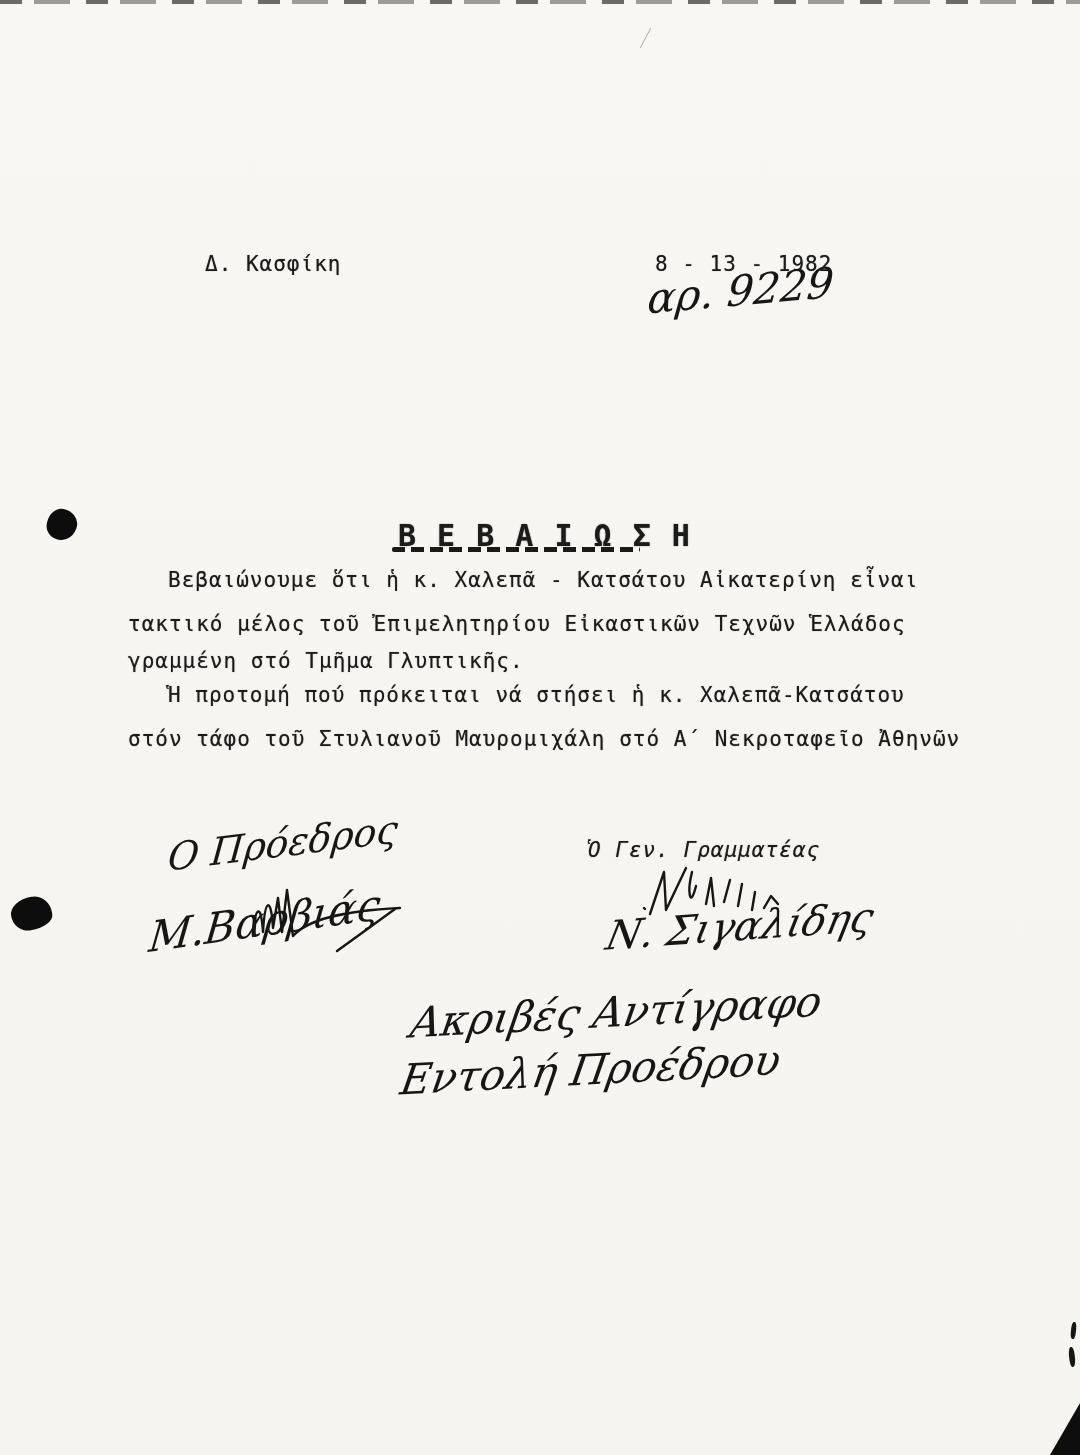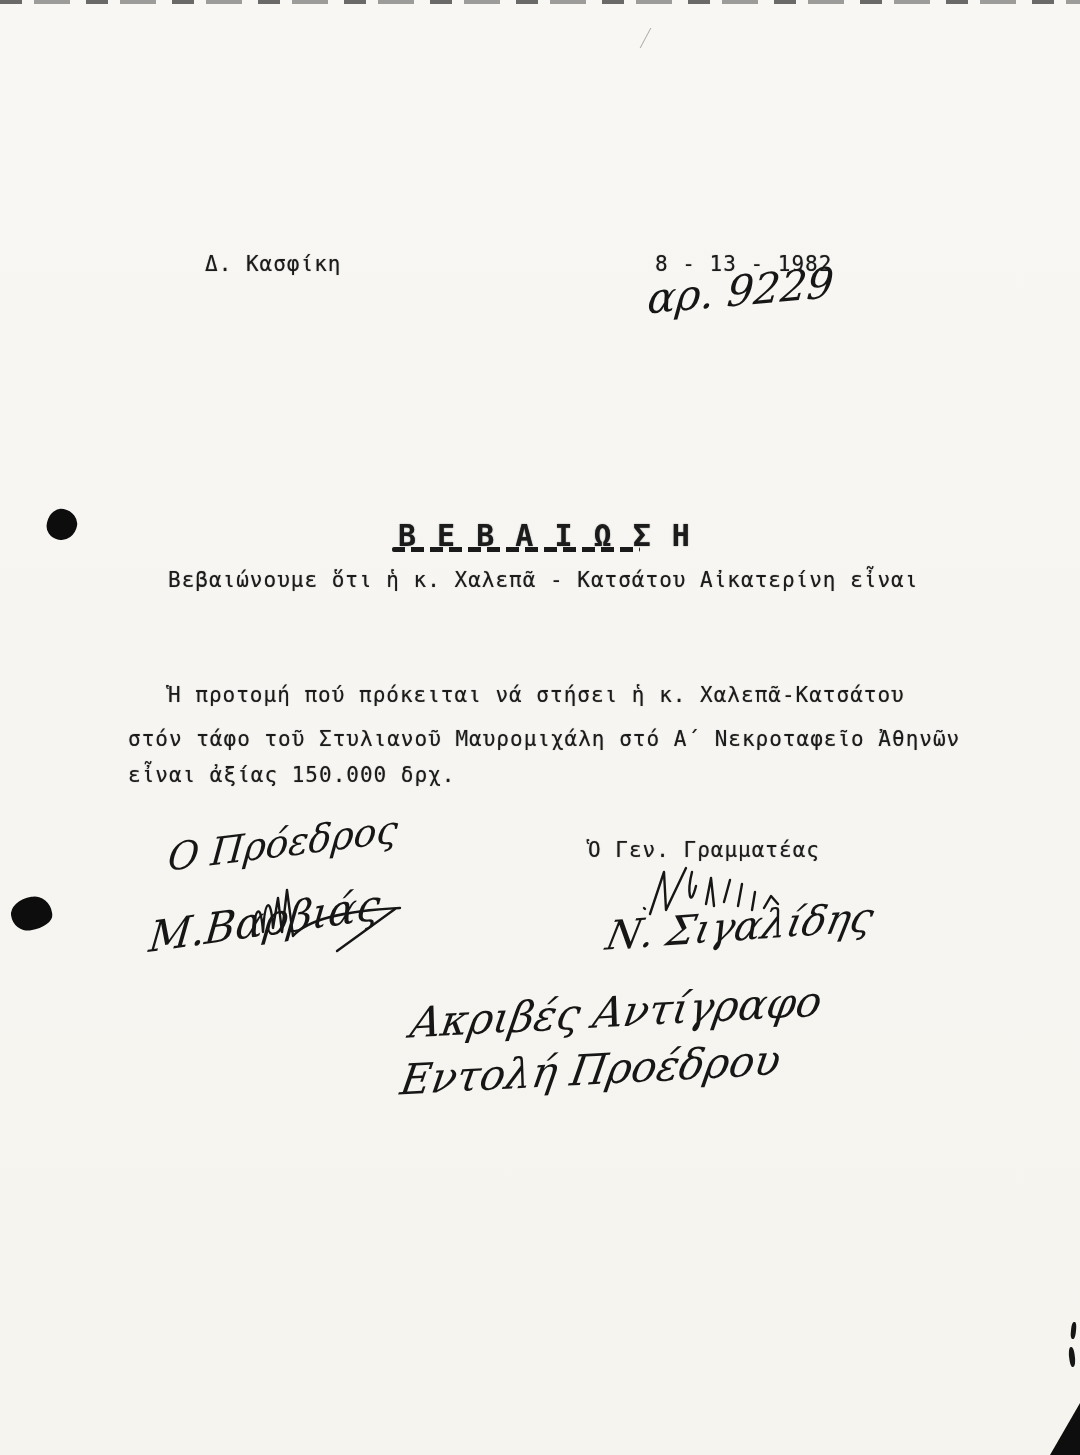--- a/index.html
+++ b/index.html
@@ -80,33 +80,34 @@
   <div class="stray-mark"></div>
 
   <div class="abs typed" style="left:205px;top:252px;">Δ. Κασφίκη</div>
   <div class="abs typed" style="left:655px;top:252px;">8 - 13 - 1982</div>
   <div class="hand" style="left:650px;top:274px;font-size:42px;transform:rotate(-5deg) skewX(-10deg);">αρ. 9229</div>
 
   <div class="abs typed title" style="left:398px;top:518px;">Β Ε Β Α Ι Ω Σ Η</div>
   <div class="title-underline"></div>
 
   <div class="abs typed" style="left:168px;top:568px;">Βεβαιώνουμε ὅτι ἡ κ. Χαλεπᾶ - Κατσάτου Αἰκατερίνη εἶναι</div>
+  <div class="abs typed" style="left:128px;top:612px;">τακτικό μέλος τοῦ Ἐπιμελητηρίου Εἰκαστικῶν Τεχνῶν Ἑλλάδος</div>
+  <div class="abs typed" style="left:128px;top:649px;">γραμμένη στό Τμῆμα Γλυπτικῆς.</div>
 
   <div class="abs typed" style="left:168px;top:683px;">Ἡ προτομή πού πρόκειται νά στήσει ἡ κ. Χαλεπᾶ-Κατσάτου</div>
   <div class="abs typed" style="left:128px;top:727px;">στόν τάφο τοῦ Στυλιανοῦ Μαυρομιχάλη στό Α΄ Νεκροταφεῖο Ἀθηνῶν</div>
-  <div class="abs typed" style="left:128px;top:763px;">εἶναι ἀξίας 150.000 δρχ.</div>
 
   <div class="hand" style="left:170px;top:835px;font-size:38px;transform:rotate(-7deg) skewX(-12deg);">Ο Πρόεδρος</div>
   <svg class="flourish" style="left:245px;top:878px;" width="170" height="75" viewBox="0 0 170 75">
     <path d="M8,58 C10,28 16,24 18,54 C20,20 26,18 28,50 L33,20 L37,54 L42,12 L48,58 C62,42 95,33 155,30"></path>
     <path d="M150,31 L92,73"></path>
   </svg>
   <div class="hand" style="left:152px;top:912px;font-size:42px;transform:rotate(-8deg) skewX(-14deg);">Μ.Βαρβιάς</div>
 
-  <div class="abs typed" style="left:588px;top:838px;">Ὁ Γεν. Γραμματέας</div>
+  <div class="abs typed" style="left:588px;top:838px;font-style:italic;">Ὁ Γεν. Γραμματέας</div>
   <svg class="flourish" style="left:640px;top:862px;" width="175" height="58" viewBox="0 0 175 58">
     <path d="M10,52 L24,10 L26,48 L46,6"></path>
     <path d="M52,10 C47,30 50,48 56,24"></path>
     <path d="M66,42 L71,16 L74,44"></path>
     <path d="M84,40 L90,18"></path>
     <path d="M98,44 L102,22"></path>
     <path d="M112,48 L115,30"></path>
     <path d="M124,46 L131,34 L138,42"></path>
     <path d="M4,46 L5,47"></path>
   </svg>

